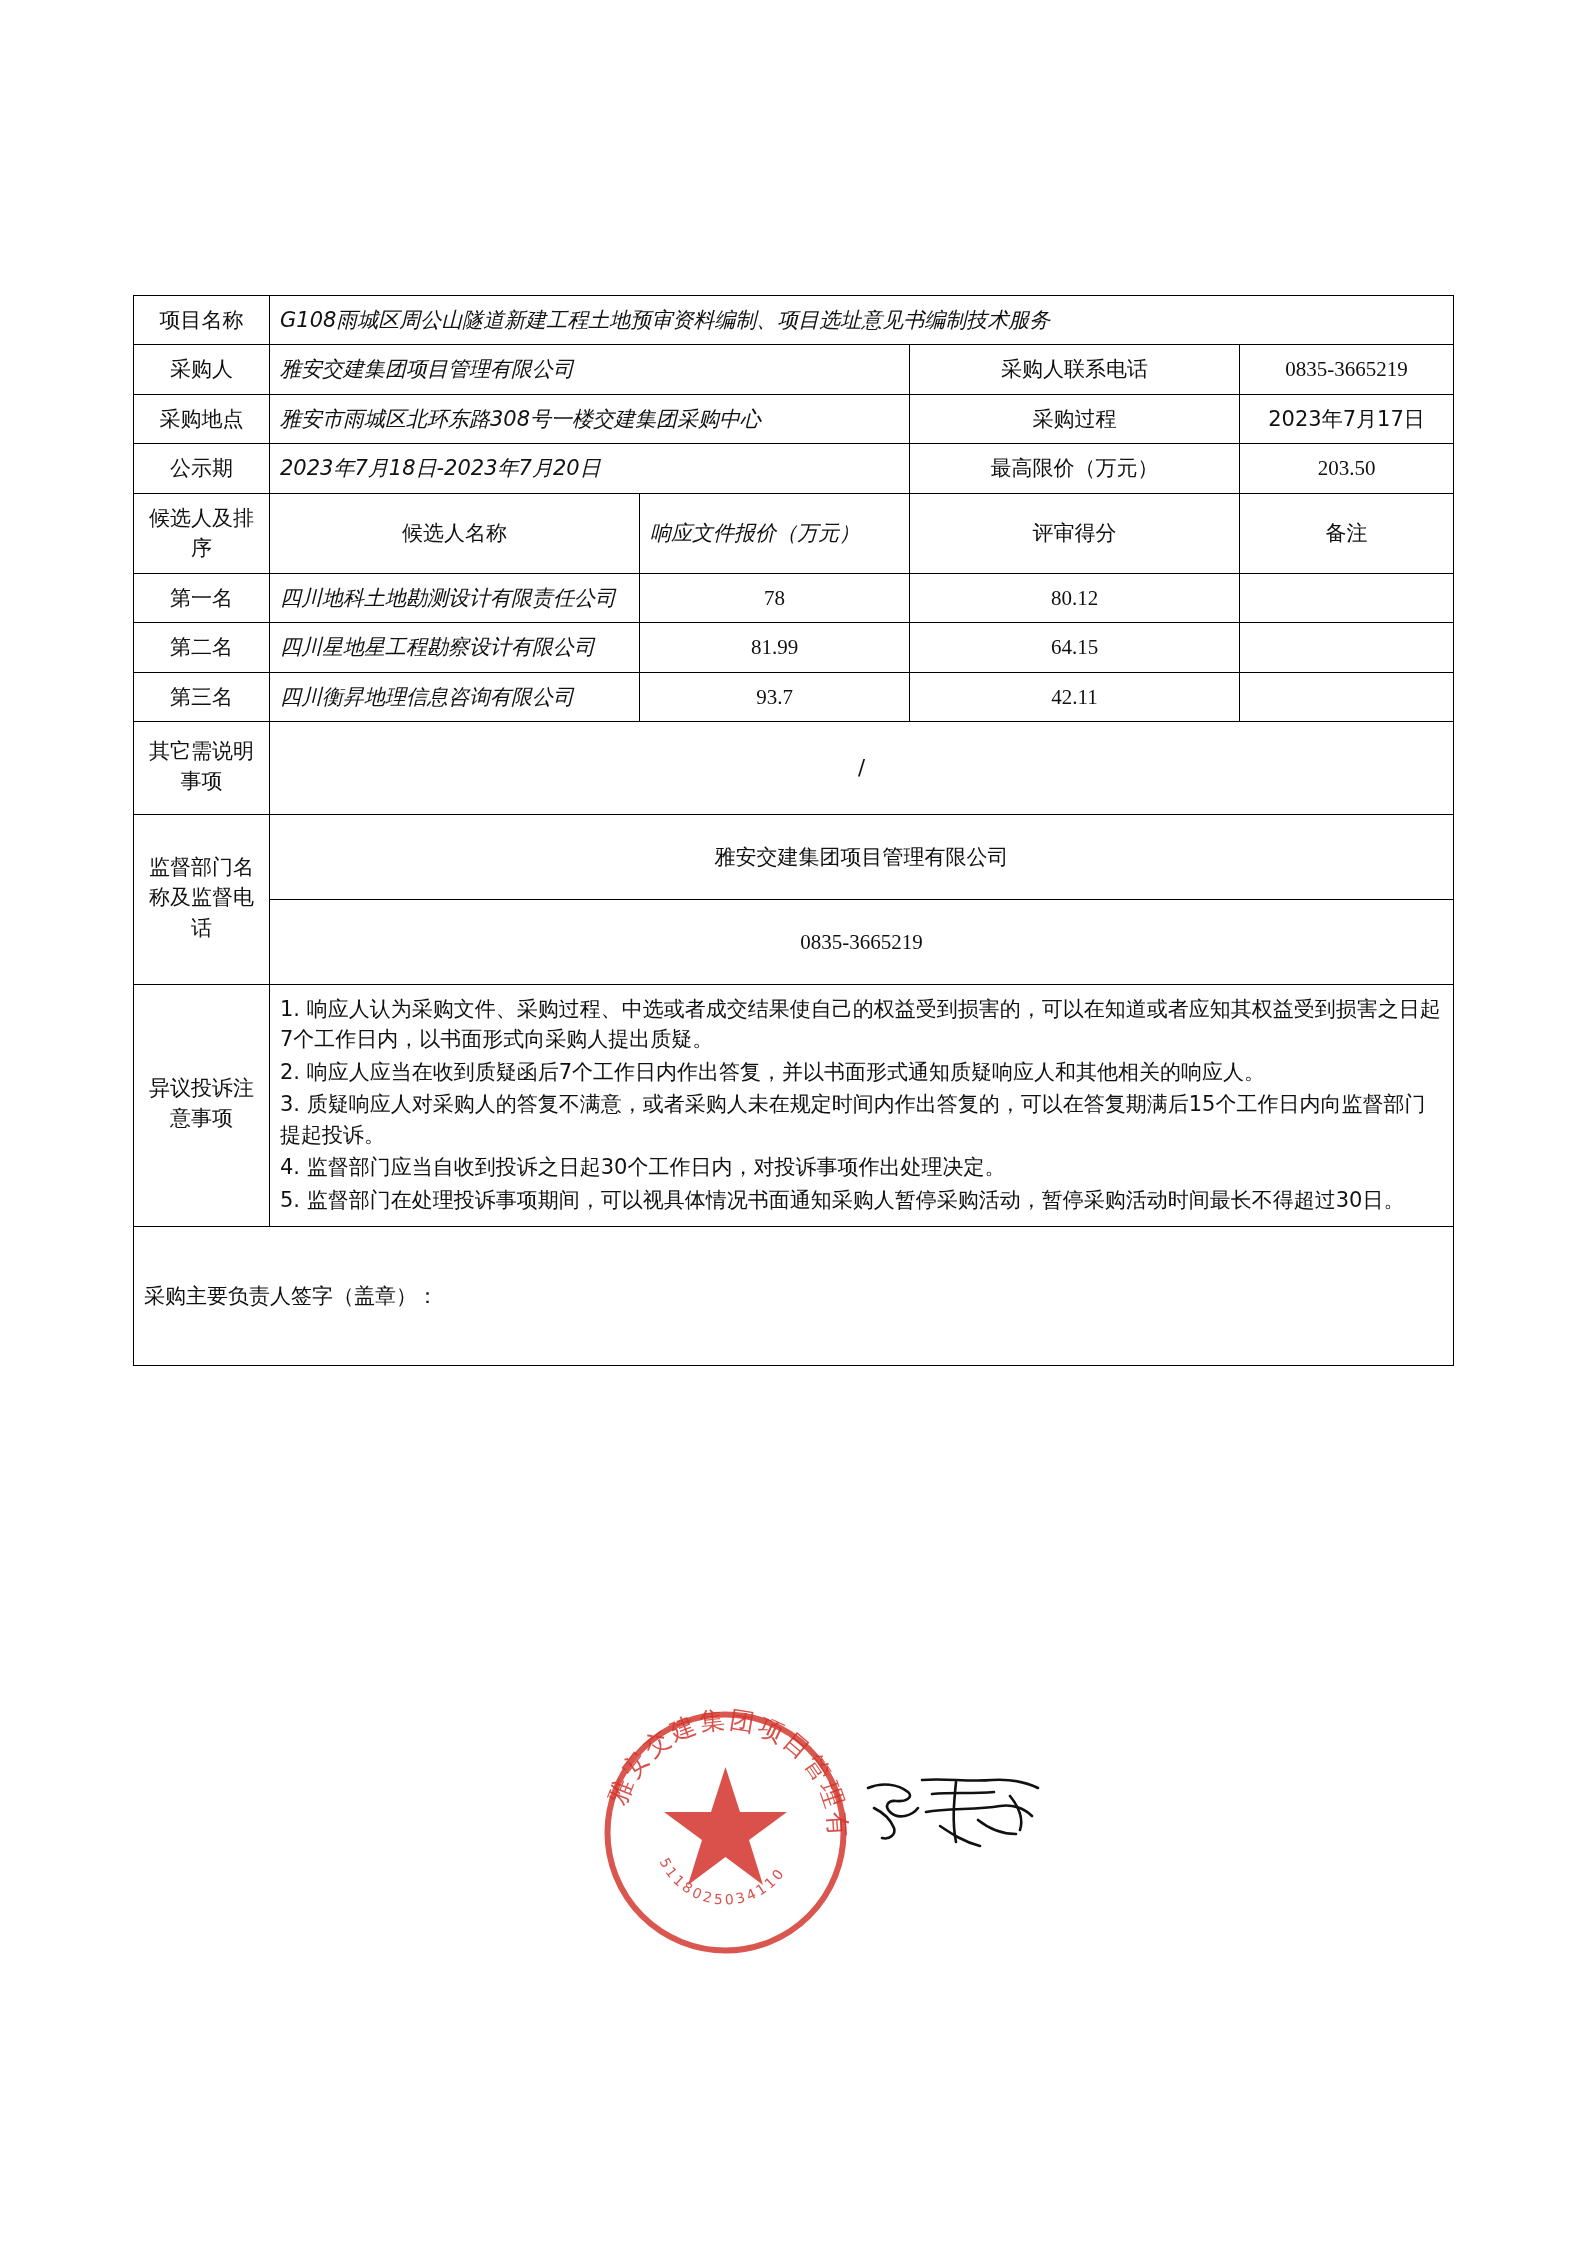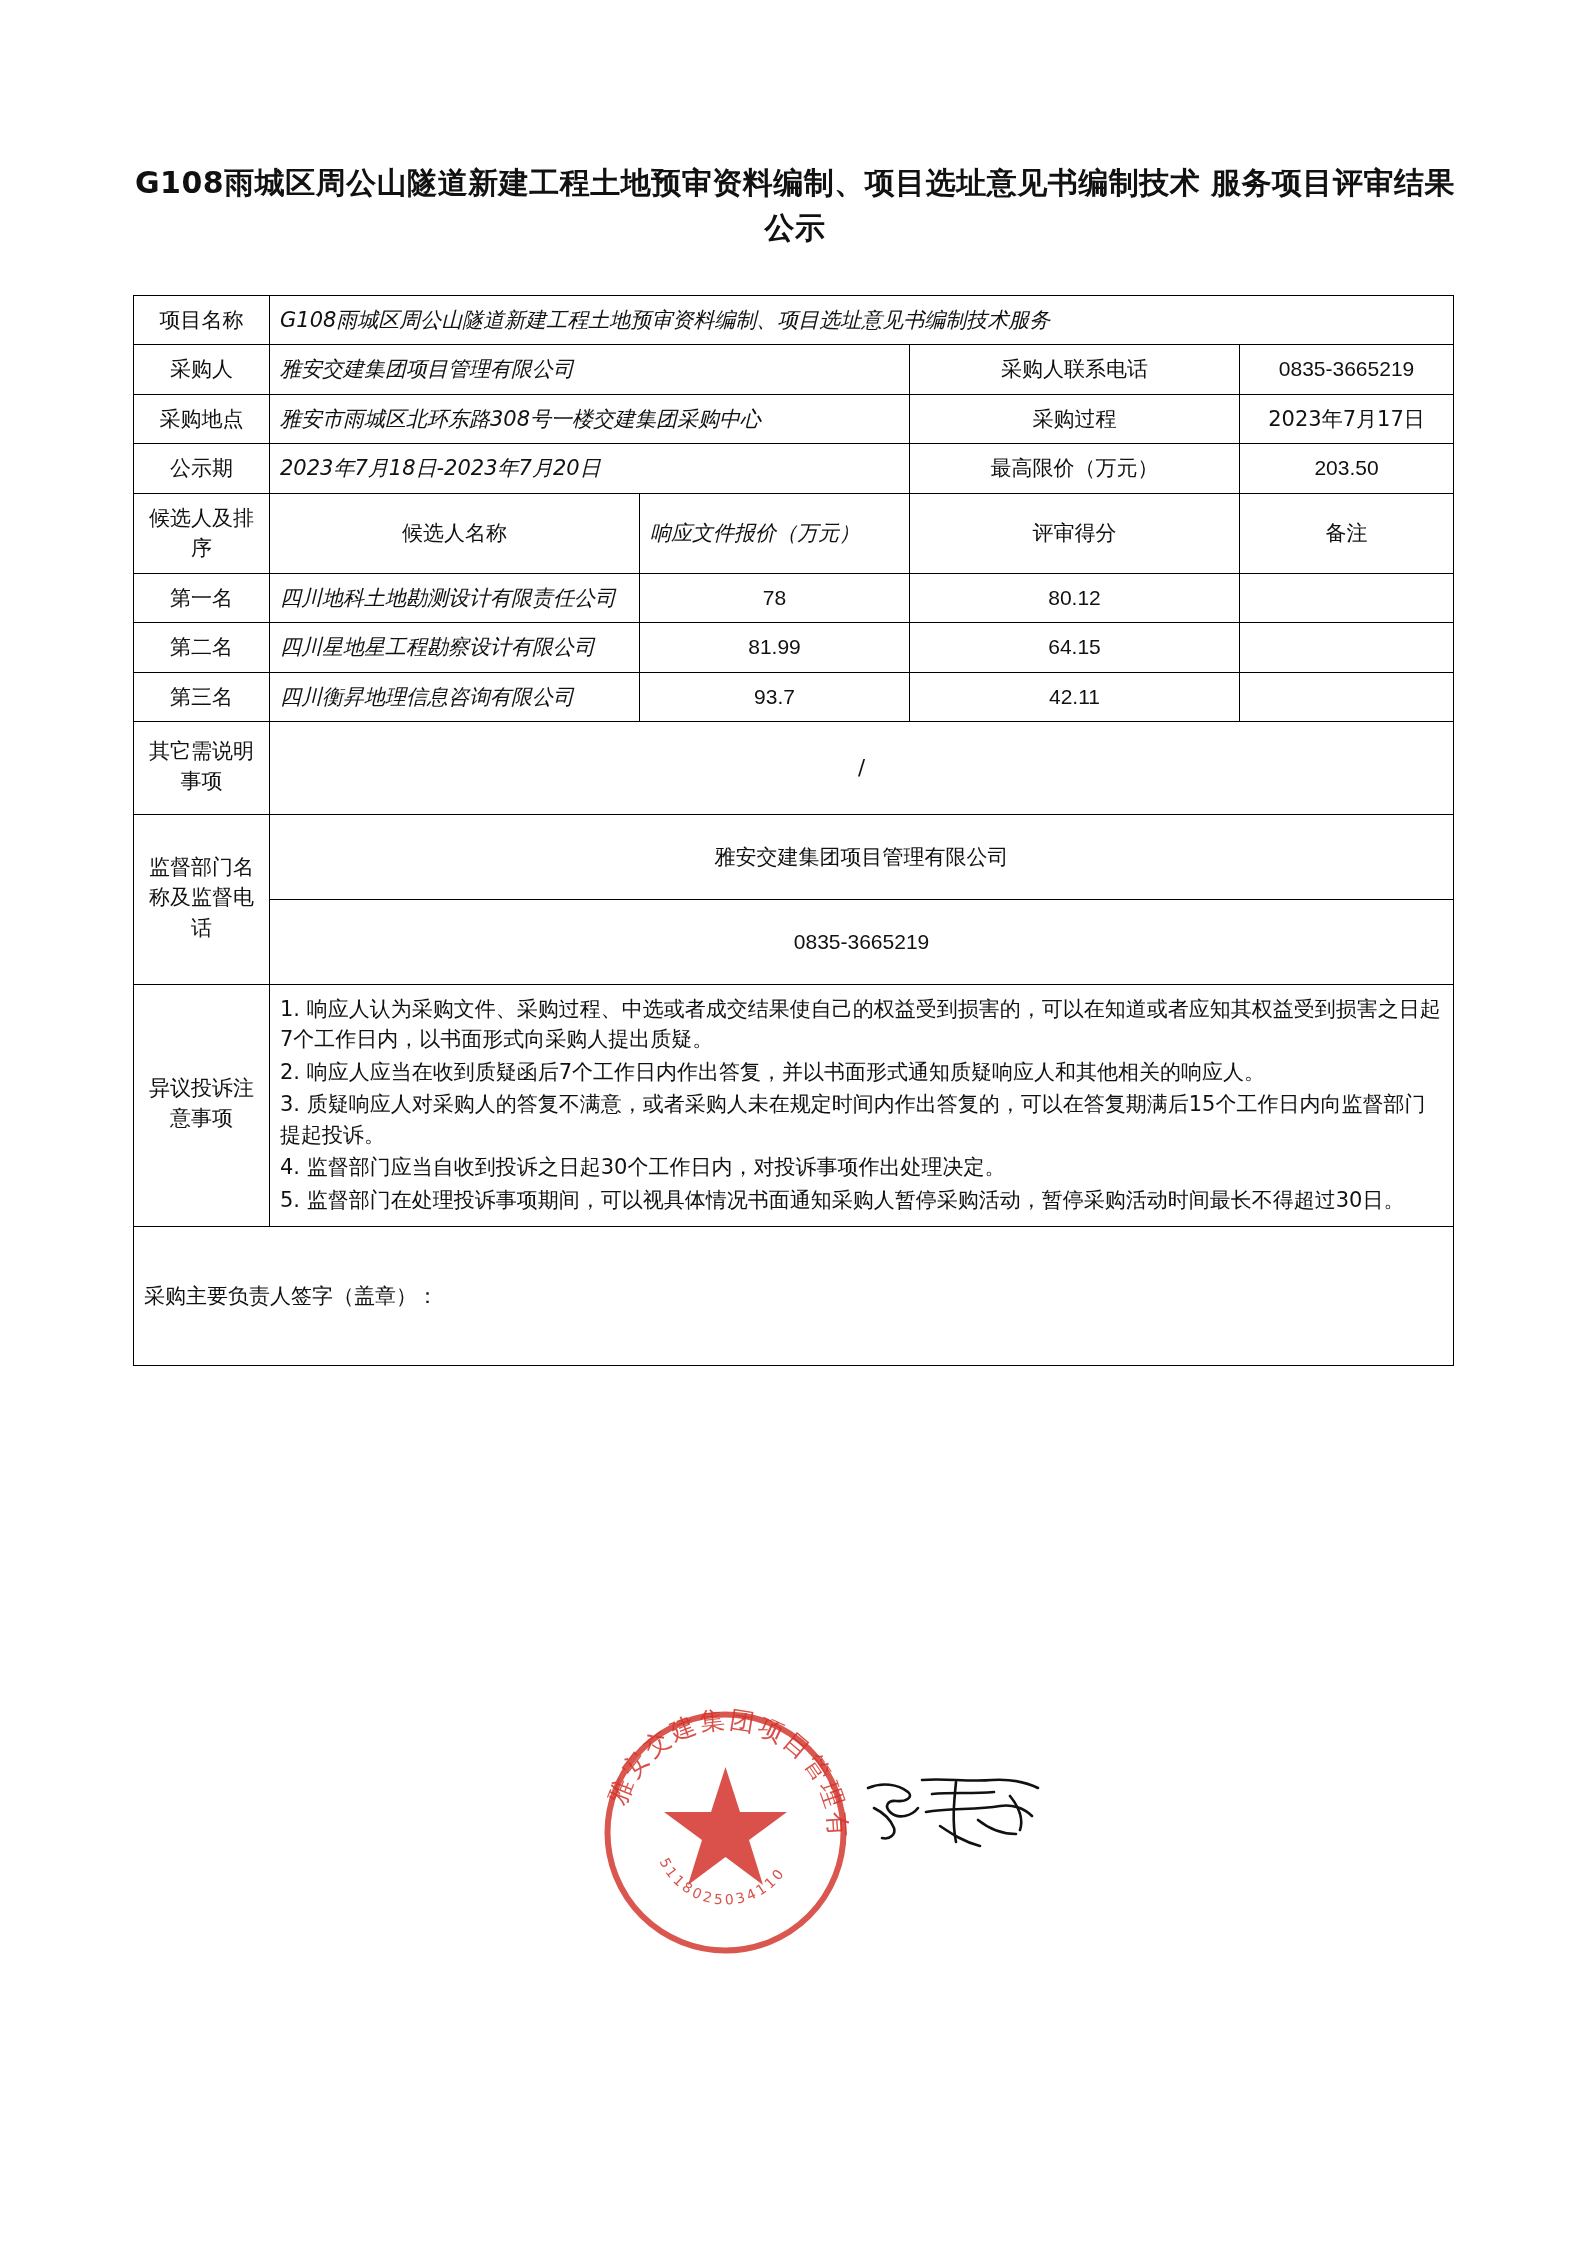--- a/index.html
+++ b/index.html
@@ -55,21 +55,21 @@
     white-space: normal;
   }
   .val {
     text-align: left;
     font-style: italic;
   }
   .ctr {
     text-align: center;
   }
   .num-font {
-    font-family: Liberation Sans, sans-serif;
+    font-family: Liberation Serif, serif;
   }
   .tall-label {
     text-align: center;
     line-height: 1.5;
     font-family: Liberation Mono, monospace;
   }
   .notice-cell {
     font-size: 21px;
     line-height: 1.75;
     text-align: left;
@@ -105,21 +105,20 @@
     width: 190px;
     height: 90px;
     pointer-events: none;
   }
 </style>
 </head>
 <body>
 
 <div class="page">
 
-  <div class="doc-title">G108雨城区周公山隧道新建工程土地预审资料编制、项目选址意见书编制技术  服务项目评审结果公示</div>
 
   <table class="main">
     <colgroup>
       <col style="width:136px">
       <col style="width:370px">
       <col style="width:270px">
       <col style="width:330px">
       <col style="width:214px">
     </colgroup>
     <tbody>

